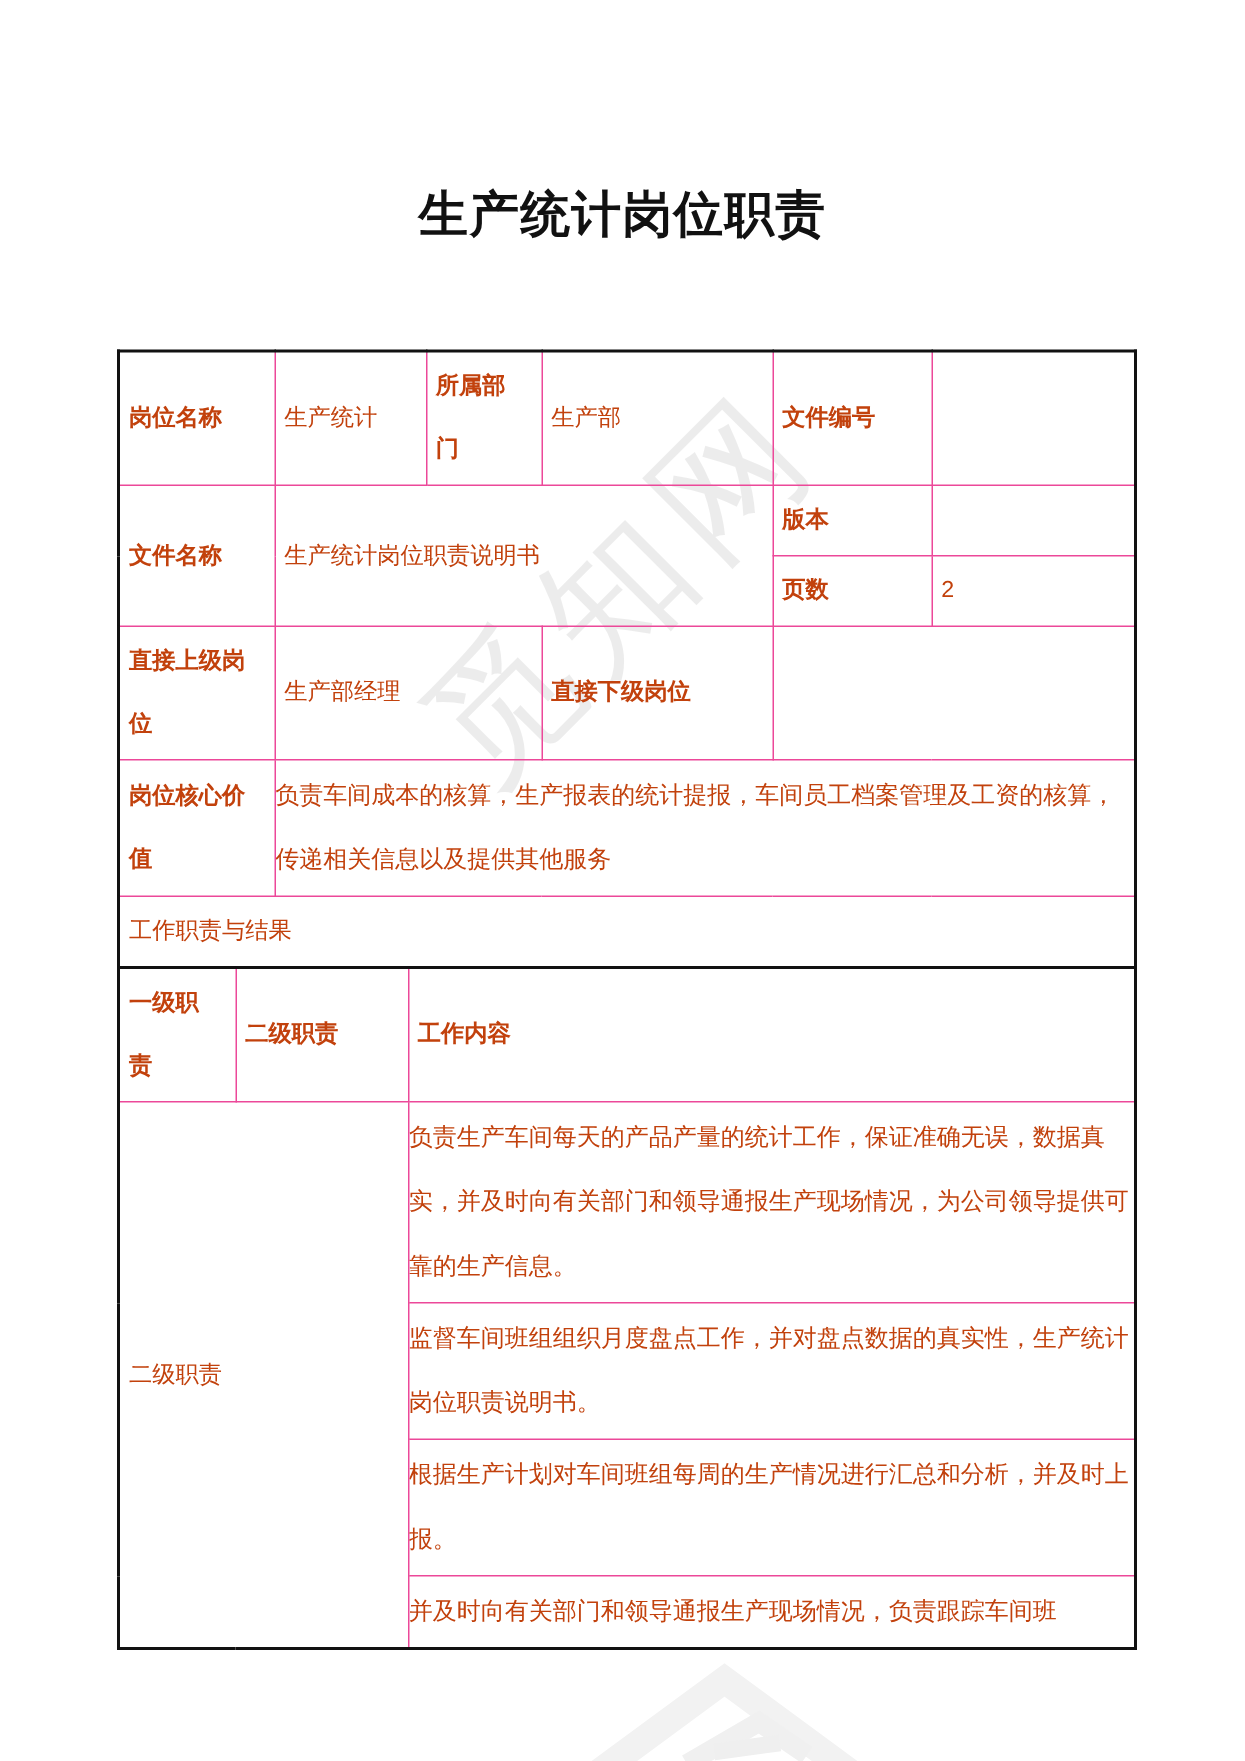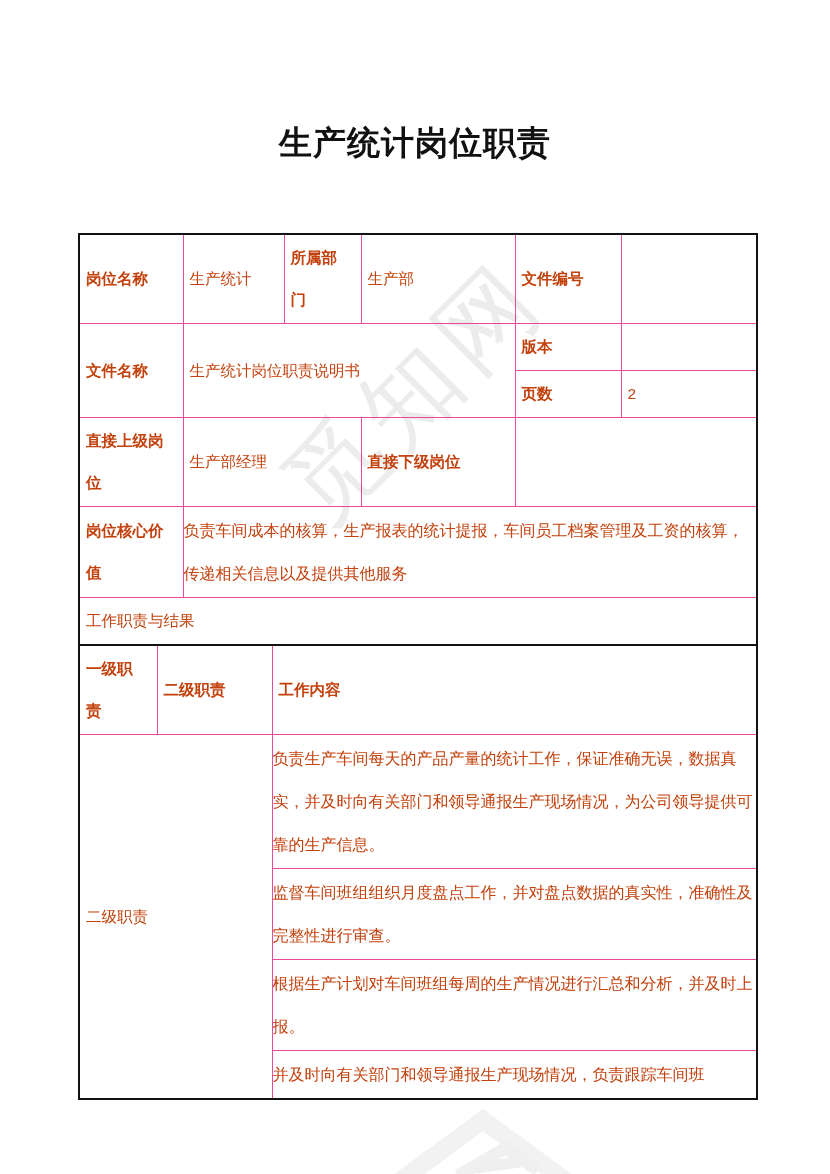--- a/index.html
+++ b/index.html
@@ -151,21 +151,21 @@
         <tr class="h88">
           <td class="lbl wrap3">一级职责</td>
           <td class="lbl">二级职责</td>
           <td class="lbl">工作内容</td>
         </tr>
         <tr class="h130">
           <td class="val" colspan="2" rowspan="4">二级职责</td>
           <td class="val para">负责生产车间每天的产品产量的统计工作，保证准确无误，数据真实，并及时向有关部门和领导通报生产现场情况，为公司领导提供可靠的生产信息。</td>
         </tr>
         <tr class="h90">
-          <td class="val para">监督车间班组组织月度盘点工作，并对盘点数据的真实性，准确性及完整性进行审查。</td>
+          <td class="val para">监督车间班组组织月度盘点工作，并对盘点数据的真实性，生产统计岗位职责说明书。</td>
         </tr>
         <tr class="h86">
           <td class="val para">根据生产计划对车间班组每周的生产情况进行汇总和分析，并及时上报。</td>
         </tr>
         <tr class="h42">
           <td class="val para">并及时向有关部门和领导通报生产现场情况，负责跟踪车间班</td>
         </tr>
       </tbody>
     </table>
 

